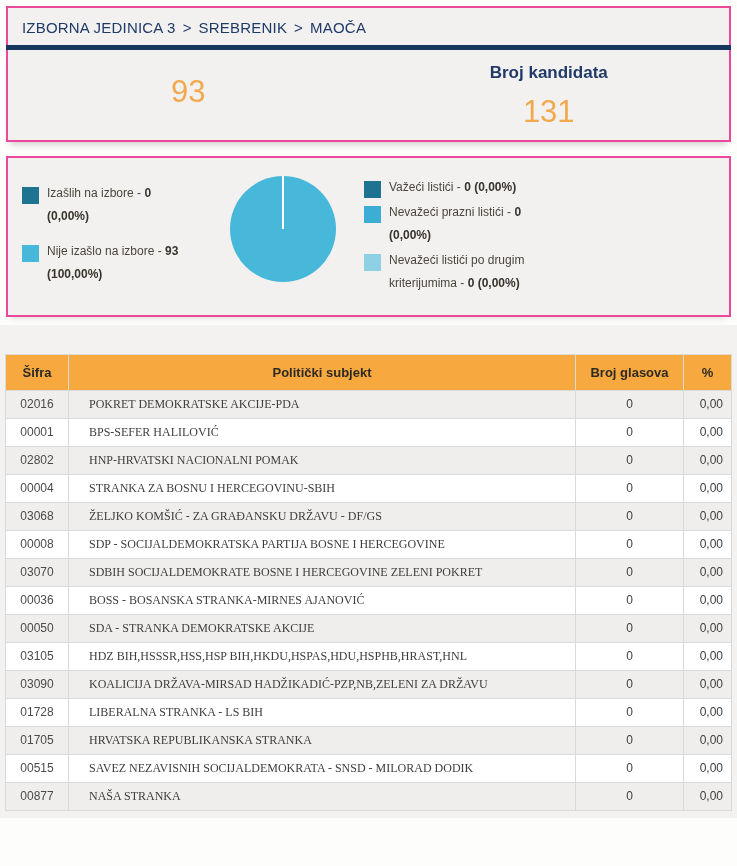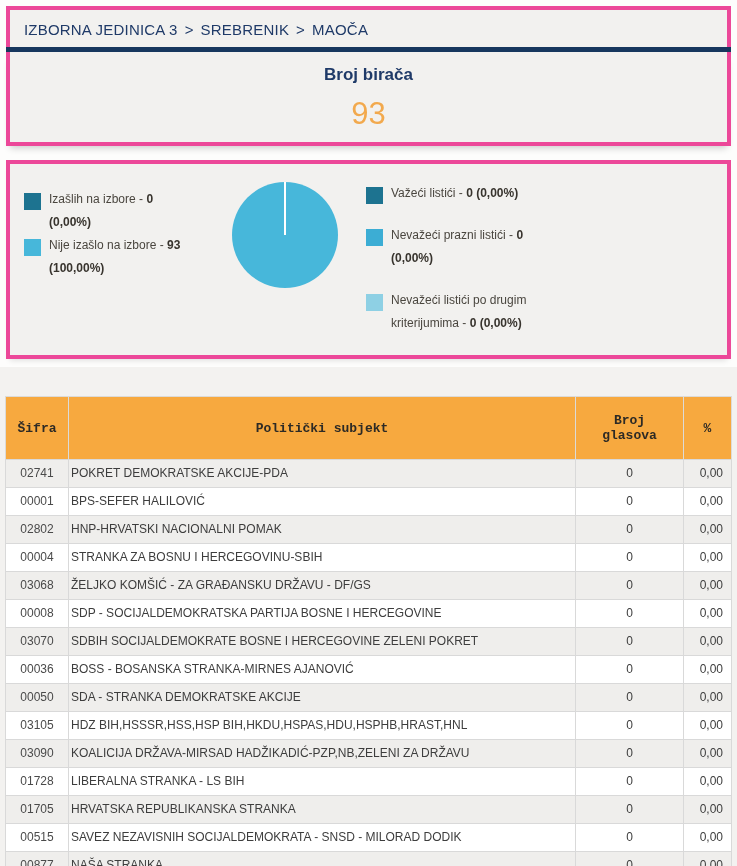--- a/index.html
+++ b/index.html
@@ -9,21 +9,21 @@
     background: #fdfdfc;
     font-family: "Liberation Sans", "DejaVu Sans", sans-serif;
     -webkit-font-smoothing: antialiased;
   }
   .page { width: 737px; }
 
   
   .panel {
     margin: 0 6px;
     background: #f2f1ef;
-    border: 4px solid #ec4899;
+    border: 2px solid #ec4899;
   }
 
   
   .breadcrumb-panel {
     margin-top: 6px;
     border-bottom: none;
     padding: 11px 14px 9px 14px;
     font-size: 15px;
     letter-spacing: 0.2px;
     color: #1f3a68;
@@ -47,22 +47,22 @@
 
   
   .chart-panel {
     margin-top: 14px;
     display: flex;
     align-items: flex-start;
     padding: 14px 14px 20px 14px;
     box-shadow: 0 5px 6px -4px rgba(0,0,0,0.14);
   }
   .legend { display: flex; flex-direction: column; }
-  .legend-left  { flex: 0 0 198px; padding-top: 10px; }
-  .legend-right { flex: 1; margin-left: 28px; padding-top: 4px; gap: 19px; max-width: 232px; }
+  .legend-left  { flex: 0 0 198px; padding-top: 10px; gap: 12px; }
+  .legend-right { flex: 1; margin-left: 28px; padding-top: 4px; gap: 2px; max-width: 232px; }
   .legend-item { display: flex; align-items: flex-start; }
   .swatch { width: 17px; height: 17px; flex: 0 0 auto; margin-right: 8px; margin-top: 5px; }
   .legend-text {
     font-size: 12px;
     line-height: 23px;
     color: #4a463f;
     max-width: 200px;
   }
   .legend-text b { color: #38342e; }
   .pct-line { display: block; }
@@ -92,56 +92,58 @@
     width: 100%;
     border-collapse: collapse;
     font-size: 12px;
     background: #ffffff;
   }
   .results th {
     background: #f7a93f;
     color: #2d2a25;
     font-size: 13px;
     font-weight: bold;
-    padding: 16px 8px;
+    padding: 10px 8px;
     border: 1px solid #dcdbd8;
     border-bottom: 1px solid #d9d9d9;
     text-align: center;
-    font-family: Liberation Mono, monospace;
   }
   .results td {
     padding: 7px 8px;
     border: 1px solid #d9d9d9;
     color: #3d3d3d;
     line-height: 13px;
   }
   .results tbody tr:nth-child(odd)  td { background: #efeeec; }
   .results tbody tr:nth-child(even) td { background: #ffffff; }
   .col-code  { width: 63px;  text-align: center; }
   td.col-code { color: #4a4a4a; }
   .col-party { text-align: left; }
-  td.col-party { padding-left: 2px; }
+  td.col-party { padding-left: 20px; font-family: Liberation Serif, serif; }
   .col-votes { width: 108px; text-align: center; }
   .col-pct   { width: 48px;  text-align: right; }
 </style>
 </head>
 <body>
 
 <div class="page">
 
   <div class="panel breadcrumb-panel">
     <a class="crumb">IZBORNA JEDINICA 3</a><span class="crumb-sep">&gt;</span><a class="crumb">SREBRENIK</a><span class="crumb-sep">&gt;</span><span>MAOČA</span>
   </div>
 
   <div class="navy-bar"></div>
 
   <div class="panel stats-panel">
     <div class="stat">
-      <div class="stat-label">Broj birača</div>
       <div class="stat-value">93</div>
+    </div>
+    <div class="stat">
+      <div class="stat-label">Broj kandidata</div>
+      <div class="stat-value">131</div>
     </div>
   </div>
 
   <div class="panel chart-panel">
     <div class="legend legend-left">
   <div class="legend-item">
     <span class="swatch" style="background: rgb(29, 115, 144);"></span>
     <span class="legend-text"><span>Izašlih na izbore -</span> <b>0</b><span class="pct-line"><b>(0,00%)</b></span></span>
   </div>
 
@@ -178,21 +180,21 @@
       <thead>
         <tr>
           <th class="col-code">Šifra</th>
           <th class="col-party">Politički subjekt</th>
           <th class="col-votes">Broj glasova</th>
           <th class="col-pct">%</th>
         </tr>
       </thead>
       <tbody>
   <tr>
-    <td class="col-code">02741</td>
+    <td class="col-code">02016</td>
     <td class="col-party">POKRET DEMOKRATSKE AKCIJE-PDA</td>
     <td class="col-votes">0</td>
     <td class="col-pct">0,00</td>
   </tr>
 
   <tr>
     <td class="col-code">00001</td>
     <td class="col-party">BPS-SEFER HALILOVIĆ</td>
     <td class="col-votes">0</td>
     <td class="col-pct">0,00</td>

